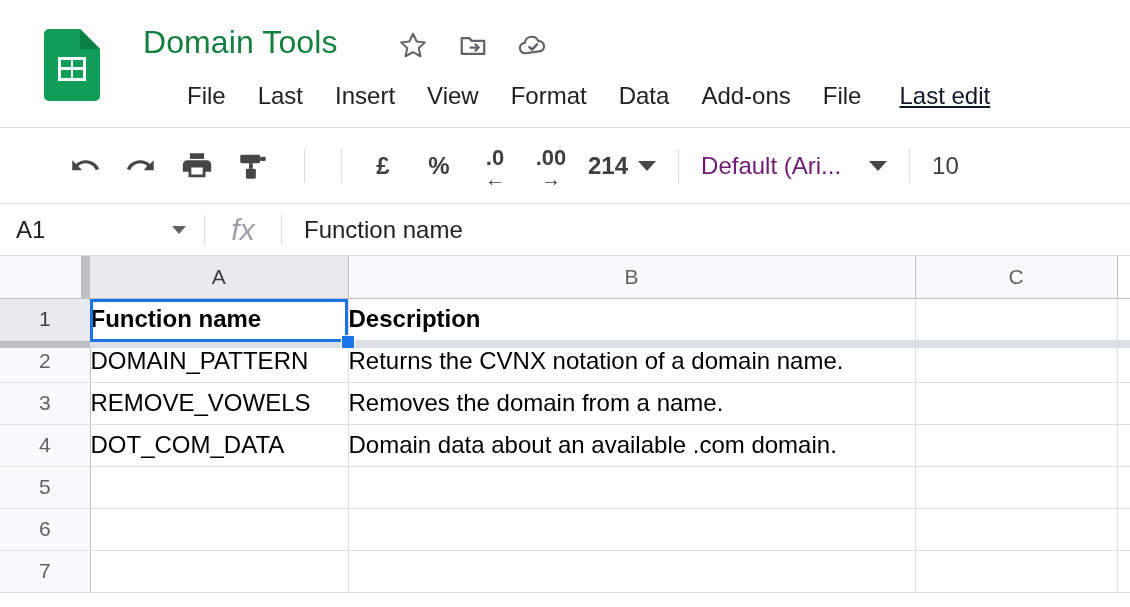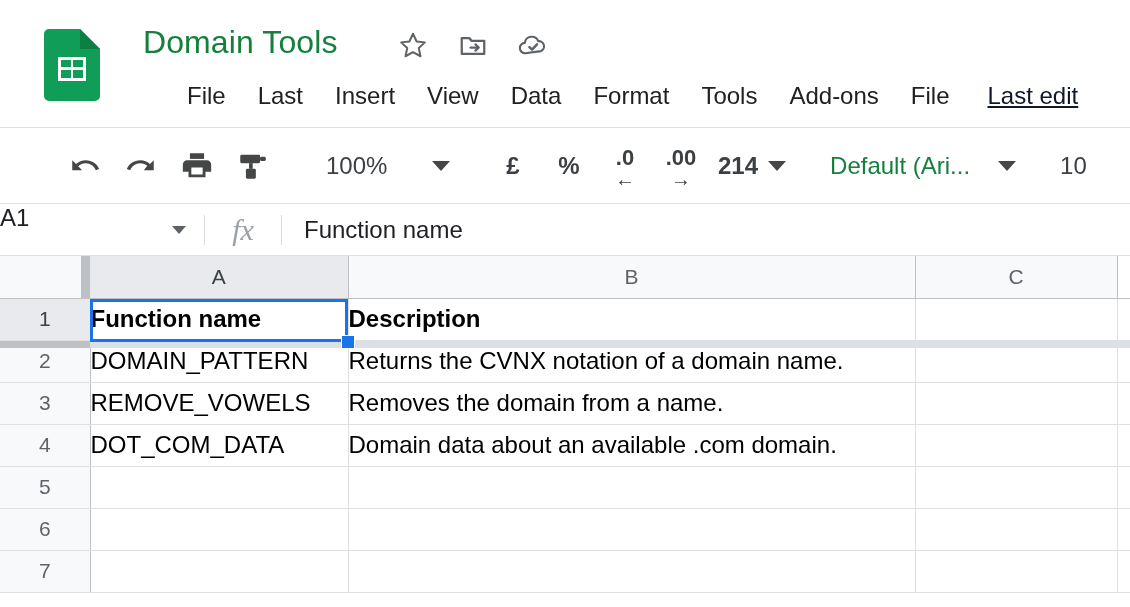--- a/index.html
+++ b/index.html
@@ -118,21 +118,21 @@
     border-right: 9px solid transparent;
     border-top: 10px solid #444746;
     margin-left: 18px;
   }
   .zoomval { min-width: 88px; text-align: left; }
   .fontval {
     width: 150px;
     overflow: hidden;
     text-overflow: ellipsis;
     white-space: nowrap;
-    color: #15803d;
+    color: #701a75;
   }
   .sizeval { min-width: 74px; }
 
   .dec-ico { position: relative; width: 46px; height: 46px; }
   .dec-ico .digits {
     position: absolute; top: 2px; left: 50%;
     transform: translateX(-50%);
     font-size: 22px; color: #3c4043; font-weight: bold;
     white-space: nowrap;
   }
@@ -148,36 +148,38 @@
     height: 52px;
     background: #ffffff;
     border-bottom: 1px solid #e0e0e0;
     display: flex;
     align-items: center;
   }
   .namebox {
     width: 204px;
     height: 100%;
     display: flex;
+    align-items: center;
+    padding-left: 16px;
     position: relative;
   }
   .namebox .nb-val { font-size: 24px; color: #202124; }
   .namebox .nb-caret {
     position: absolute; right: 18px; top: 50%;
     transform: translateY(-50%);
     width: 0; height: 0;
     border-left: 7px solid transparent;
     border-right: 7px solid transparent;
     border-top: 8px solid #5f6368;
   }
   .fb-sep { width: 1px; height: 30px; background: #dadce0; }
   .fx {
     width: 76px; height: 100%;
     display: flex; align-items: center; justify-content: center;
-    font-family: Liberation Serif, serif;
+    font-family: Liberation Sans, sans-serif;
     font-style: italic;
     font-size: 30px;
     color: #9aa0a6;
   }
   .formula-val {
     flex: 1;
     padding-left: 22px;
     font-size: 24px;
     color: #202124;
     white-space: nowrap;
@@ -339,23 +341,22 @@
         <path d="M9.3 13.6 11.3 15.5 15 11.6" stroke-linecap="round" stroke-width="1.9"></path>
       </svg>
     </span>
   </div>
 
   <div class="menubar">
     <div class="menu-item">File</div>
     <div class="menu-item">Last</div>
     <div class="menu-item">Insert</div>
     <div class="menu-item">View</div>
+    <div class="menu-item">Format</div>
     <div class="menu-item">Data</div>
-    <div class="menu-item">Format</div>
-    <div class="menu-item">Tools</div>
     <div class="menu-item">Add-ons</div>
     <div class="menu-item">File</div>
     <div class="last-edit">Last edit</div>
   </div>
 </div>
 
 <div class="toolbar">
 
   <div class="tb-btn">
     <svg width="34" height="34" viewBox="0 0 24 24" fill="#444746">
@@ -380,24 +381,20 @@
     <svg width="34" height="34" viewBox="0 0 24 24" fill="#444746">
       <rect x="3" y="4" width="14" height="6" rx="1"></rect>
       <rect x="17" y="5.5" width="4" height="3" rx="1"></rect>
       <rect x="9.2" y="10" width="2.6" height="4"></rect>
       <rect x="7" y="14" width="7" height="7" rx="1"></rect>
     </svg>
   </div>
 
   <div class="tb-sep"></div>
 
-  <div class="tb-dd">
-    <span class="zoomval">100%</span>
-    <span class="caret"></span>
-  </div>
 
   <div class="tb-sep"></div>
 
   <div class="tb-btn tb-text">£</div>
   <div class="tb-btn tb-text">%</div>
 
   <div class="tb-btn">
     <span class="dec-ico">
       <span class="digits">.0</span>
       <span class="arr">←</span>

